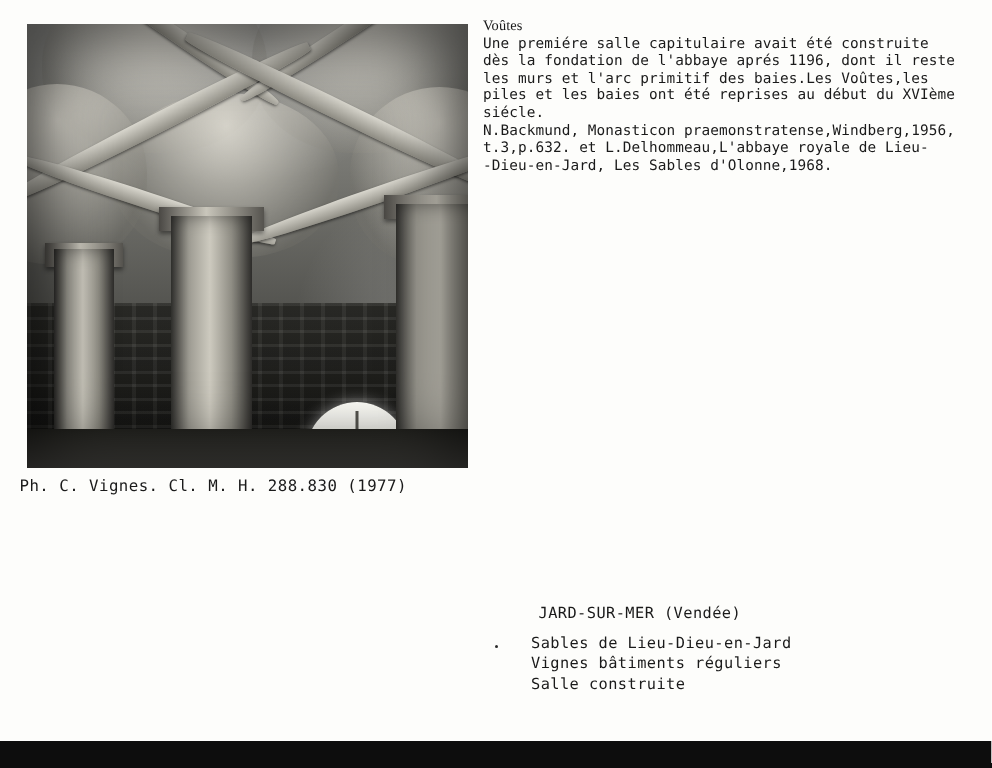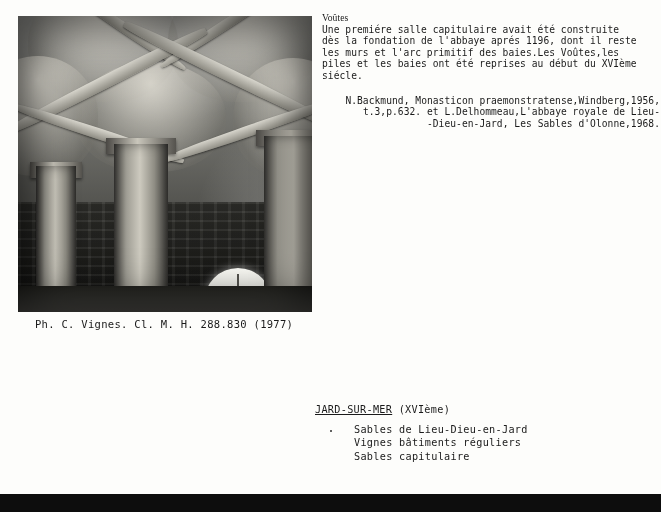--- a/index.html
+++ b/index.html
@@ -139,21 +139,21 @@
   .vignette {
     position: absolute;
     inset: 0;
     box-shadow: inset 0 0 42px 14px rgba(0,0,0,0.55);
     pointer-events: none;
   }
 
   
   .caption {
     position: absolute;
-    left: 35px;
+    left: 13px;
     top: 318px;
     font-size: 10.5px;
     letter-spacing: 0.3px;
     white-space: nowrap;
   }
   .notice {
     position: absolute;
     left: 322px;
     top: 12px;
     width: 338px;
@@ -163,33 +163,31 @@
   }
   .notice .title {
     display: block;
     font-family: Liberation Serif, serif;
   }
   .notice p {
     margin: 0;
     white-space: pre-wrap;
   }
   .notice .para-ref {
-    margin-top: 13px;
-    text-align: right;
   }
   .index {
     position: absolute;
     left: 315px;
     top: 403px;
     font-size: 10.2px;
     line-height: 13.6px;
     letter-spacing: 0.3px;
   }
   .index .heading .place {
-    text-decoration: underline;
+    margin-left: 44px;
   }
   .index ul {
     list-style: none;
     margin: 6px 0 0 0;
     padding: 0 0 0 39px;
   }
   .index li {
     white-space: nowrap;
   }
   .dot {
@@ -245,24 +243,24 @@
 piles et les baies ont été reprises au début du XVIème
 siécle.</p>
     <p class="para-ref">N.Backmund, Monasticon praemonstratense,Windberg,1956,
 t.3,p.632. et L.Delhommeau,L'abbaye royale de Lieu-
 -Dieu-en-Jard, Les Sables d'Olonne,1968.</p>
   </div>
 
   <div class="index">
     <div class="heading">
       <span class="place">JARD-SUR-MER</span>
-      <span class="dept">(XVIème)</span>
+      <span class="dept">(Vendée)</span>
     </div>
     <ul>
       <li>Sables de Lieu-Dieu-en-Jard</li>
       <li>Vignes bâtiments réguliers</li>
-      <li>Sables capitulaire</li>
+      <li>Salle construite</li>
     </ul>
   </div>
   <div class="dot"></div>
 
   <div class="bottom-strip"></div>
 </div>
 
 </body></html>

